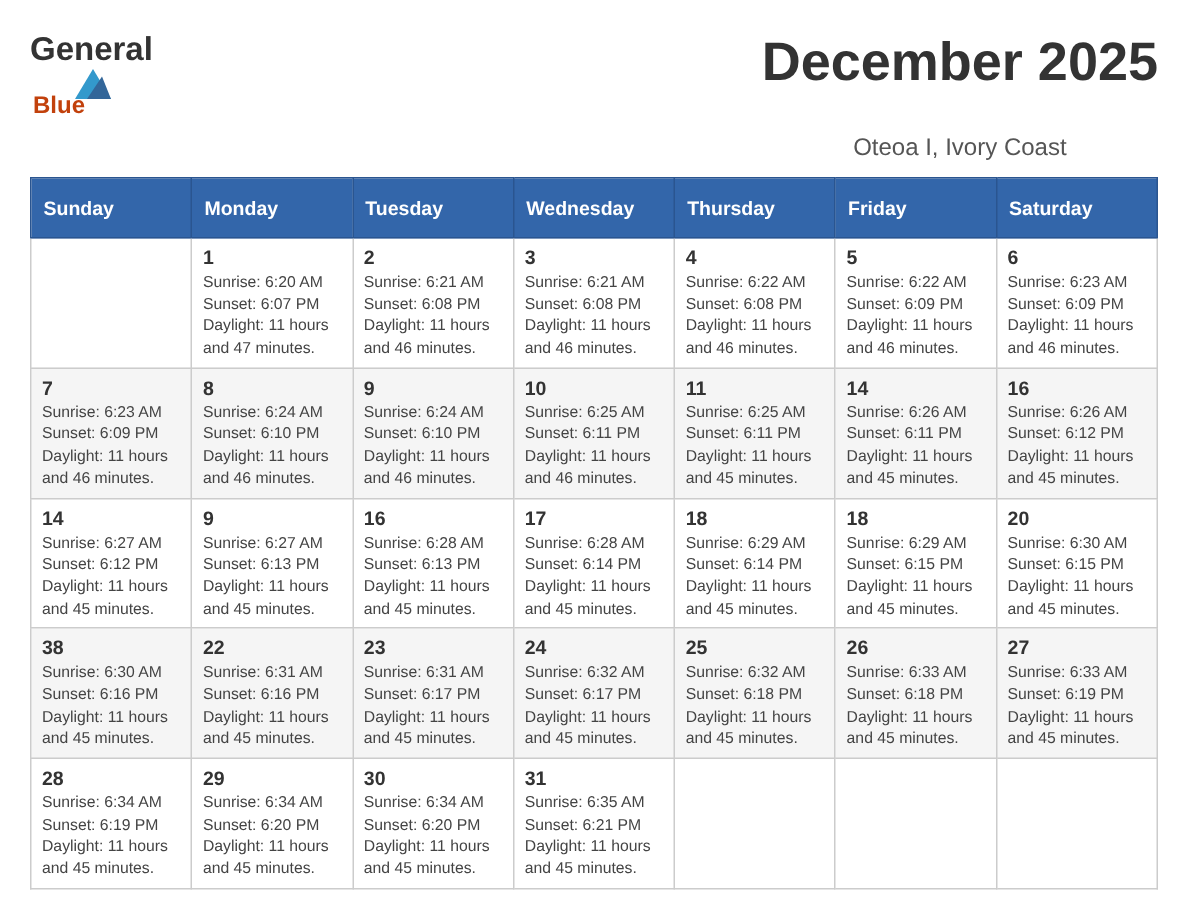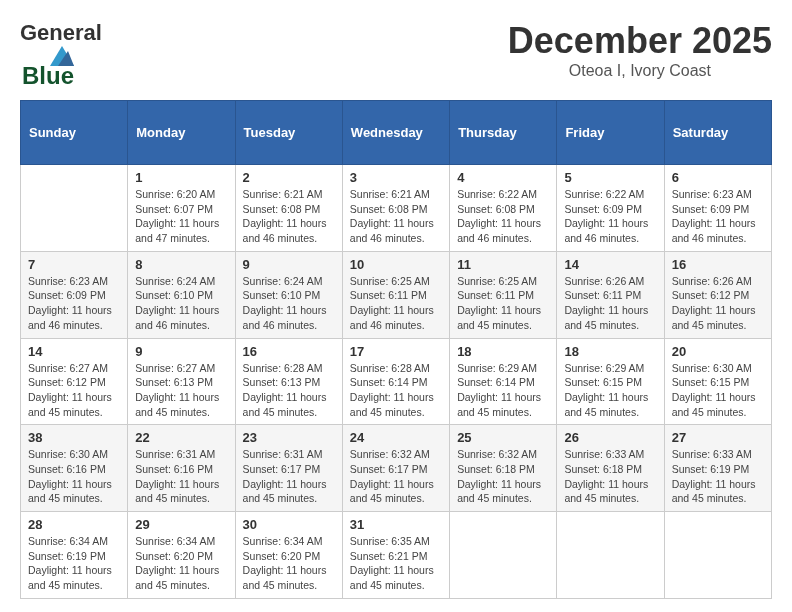--- a/index.html
+++ b/index.html
@@ -25,50 +25,51 @@
       display: flex;
       align-items: center;
       flex-direction: column;
     }
     .logo-general {
       font-size: 22px;
       font-weight: bold;
       color: #333;
     }
     .logo-blue {
-      font-size: 24px;
-      font-weight: bold;
-      color: #14532d;
+      font-size: 16px;
+      font-weight: bold;
+      color: #c2410c;
     }
     .logo-icon {
       width: 24px;
       height: 20px;
       margin-left: 2px;
     }
     .title-area {
       text-align: center;
     }
     .month-title {
       font-size: 36px;
       font-weight: bold;
       color: #333;
     }
     .location-title {
       font-size: 16px;
       color: #555;
+      margin-top: 28px;
     }
     .calendar {
       width: 100%;
       border-collapse: collapse;
       border: 1px solid #ccc;
     }
     .calendar th {
       background: #3366aa;
       color: #fff;
-      padding: 24px 8px;
+      padding: 12px 8px;
       font-size: 13px;
       font-weight: bold;
       text-align: left;
       border: 1px solid #2a5590;
     }
     .calendar td {
       vertical-align: top;
       padding: 5px 7px;
       border: 1px solid #ccc;
       width: calc(100% / 7);

